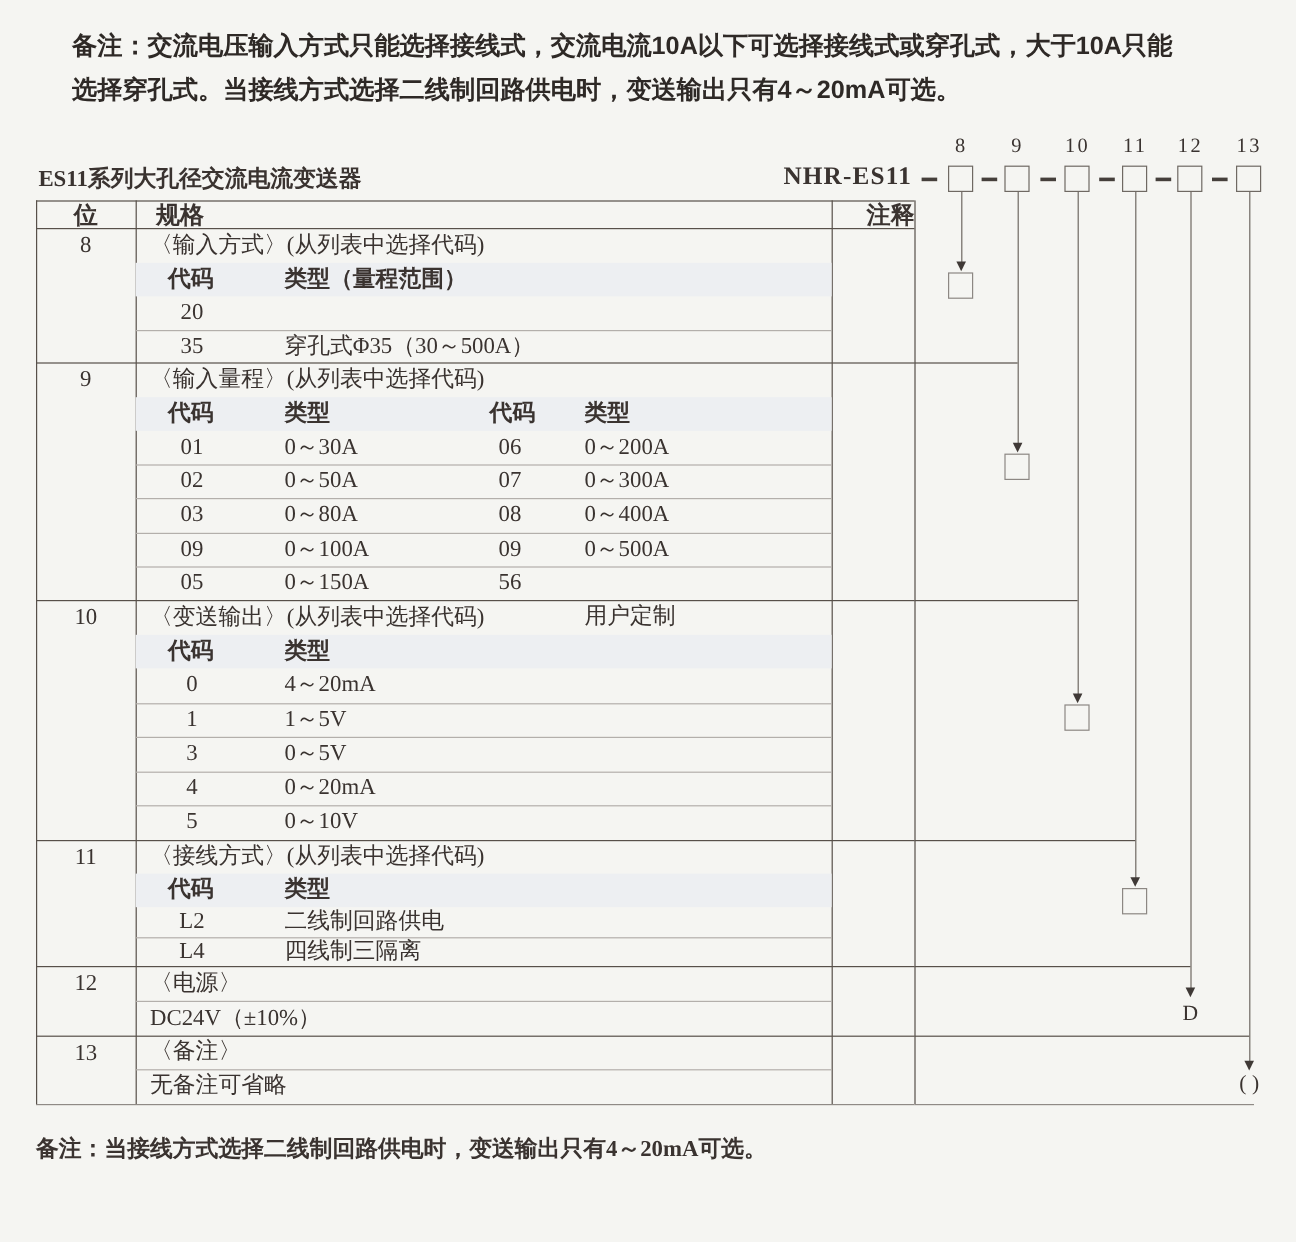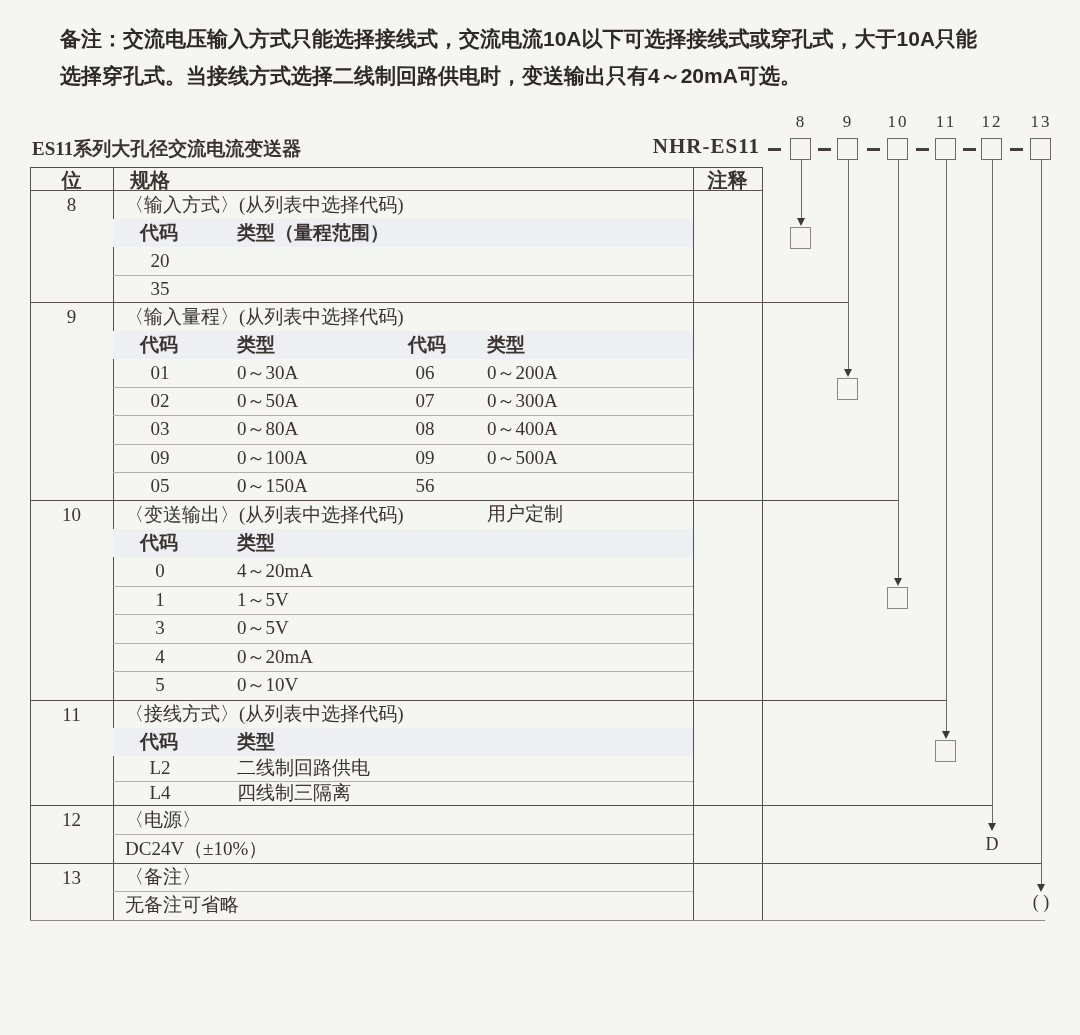--- a/index.html
+++ b/index.html
@@ -36,21 +36,21 @@
   <div class="top-note">
     <div>备注：交流电压输入方式只能选择接线式，交流电流10A以下可选择接线式或穿孔式，大于10A只能</div>
     <div>选择穿孔式。当接线方式选择二线制回路供电时，变送输出只有4～20mA可选。</div>
   </div>
 
   <div class="tbl-title">ES11系列大孔径交流电流变送器</div>
   <div class="tbl-model">NHR-ES11</div>
 
   <div class="th ctr" style="left:30px;top:169px;width:83px;">位</div>
   <div class="th" style="left:130px;top:169px;">规格</div>
-  <div class="th ctr" style="left:693px;top:169px;width:69px;">注释</div>
+  <div class="th ctr" style="left:693px;top:169px;width:69px;text-align:right;">注释</div>
 
   <div id="table-layer">
       <div class="hline" style="left: 30px; top: 167px; width: 732px; height: 1px;"></div>
       <div class="hline" style="left: 30px; top: 190px; width: 732px; height: 1px;"></div>
       <div class="hline" style="left: 30px; top: 302px; width: 732px; height: 1px;"></div>
       <div class="hline" style="left: 30px; top: 500px; width: 732px; height: 1px;"></div>
       <div class="hline" style="left: 30px; top: 700px; width: 732px; height: 1px;"></div>
       <div class="hline" style="left: 30px; top: 805px; width: 732px; height: 1px;"></div>
       <div class="hline" style="left: 30px; top: 863px; width: 732px; height: 1px;"></div>
       <div class="hline" style="left: 30px; top: 920px; width: 732px; height: 1px; background: rgb(143, 138, 134);"></div>
@@ -62,20 +62,21 @@
       <div class="cell" style="left: 125px; top: 190px; line-height: 29px;">〈输入方式〉(从列表中选择代码)</div>
       <div class="subbg" style="left: 113px; top: 219px; width: 580px; height: 28px;"></div>
       <div class="cell" style="left: 140px; top: 219px; line-height: 28px; font-weight: 700;">代码</div>
       <div class="cell" style="left: 237px; top: 219px; line-height: 28px; font-weight: 700;">类型（量程范围）</div>
       <div class="abs" style="left: 0px; top: 247px; width: 762px; height: 27.5px;">
         <div class="cell ctr" style="left: 122px; top: 0px; width: 76px; line-height: 27.5px;">20</div>
       </div>
       <div class="sep" style="left: 113px; top: 274.5px; width: 580px; height: 1px;"></div>
       <div class="abs" style="left: 0px; top: 274.5px; width: 762px; height: 27.5px;">
         <div class="cell ctr" style="left: 122px; top: 0px; width: 76px; line-height: 27.5px;">35</div>
+        <div class="cell" style="left: 237px; top: 0px; line-height: 27.5px;">穿孔式Φ35（30～500A）</div>
       </div>
       <div class="cell ctr" style="left: 30px; top: 305px; width: 83px; line-height: 24px;">9</div>
       <div class="cell" style="left: 125px; top: 302px; line-height: 29px;">〈输入量程〉(从列表中选择代码)</div>
       <div class="subbg" style="left: 113px; top: 331px; width: 580px; height: 28px;"></div>
       <div class="cell" style="left: 140px; top: 331px; line-height: 28px; font-weight: 700;">代码</div>
       <div class="cell" style="left: 237px; top: 331px; line-height: 28px; font-weight: 700;">类型</div>
       <div class="cell" style="left: 408px; top: 331px; line-height: 28px; font-weight: 700;">代码</div>
       <div class="cell" style="left: 487px; top: 331px; line-height: 28px; font-weight: 700;">类型</div>
       <div class="abs" style="left: 0px; top: 359px; width: 762px; height: 28.2px;">
         <div class="cell ctr" style="left: 122px; top: 0px; width: 76px; line-height: 28.2px;">01</div>
@@ -205,13 +206,14 @@
       <div class="arrow" style="left: 1037px; top: 884px;"></div>
       <div class="ann" style="left: 1001px; top: 892px; width: 80px;">(  )</div>
       <div class="hline" style="position: absolute; left: 762px; top: 302px; width: 86px; height: 1px; background: rgb(87, 80, 74);"></div>
       <div class="hline" style="position: absolute; left: 762px; top: 500px; width: 136px; height: 1px; background: rgb(87, 80, 74);"></div>
       <div class="hline" style="position: absolute; left: 762px; top: 700px; width: 184px; height: 1px; background: rgb(87, 80, 74);"></div>
       <div class="hline" style="position: absolute; left: 762px; top: 805px; width: 230px; height: 1px; background: rgb(87, 80, 74);"></div>
       <div class="hline" style="position: absolute; left: 762px; top: 863px; width: 279px; height: 1px; background: rgb(87, 80, 74);"></div>
       <div class="" style="position: absolute; left: 762px; top: 920px; width: 283px; height: 1px; background: rgb(143, 138, 134);"></div>
     </div>
 
+  <div class="bottom-note">备注：当接线方式选择二线制回路供电时，变送输出只有4～20mA可选。</div>
 </div>
 
 </body></html>

